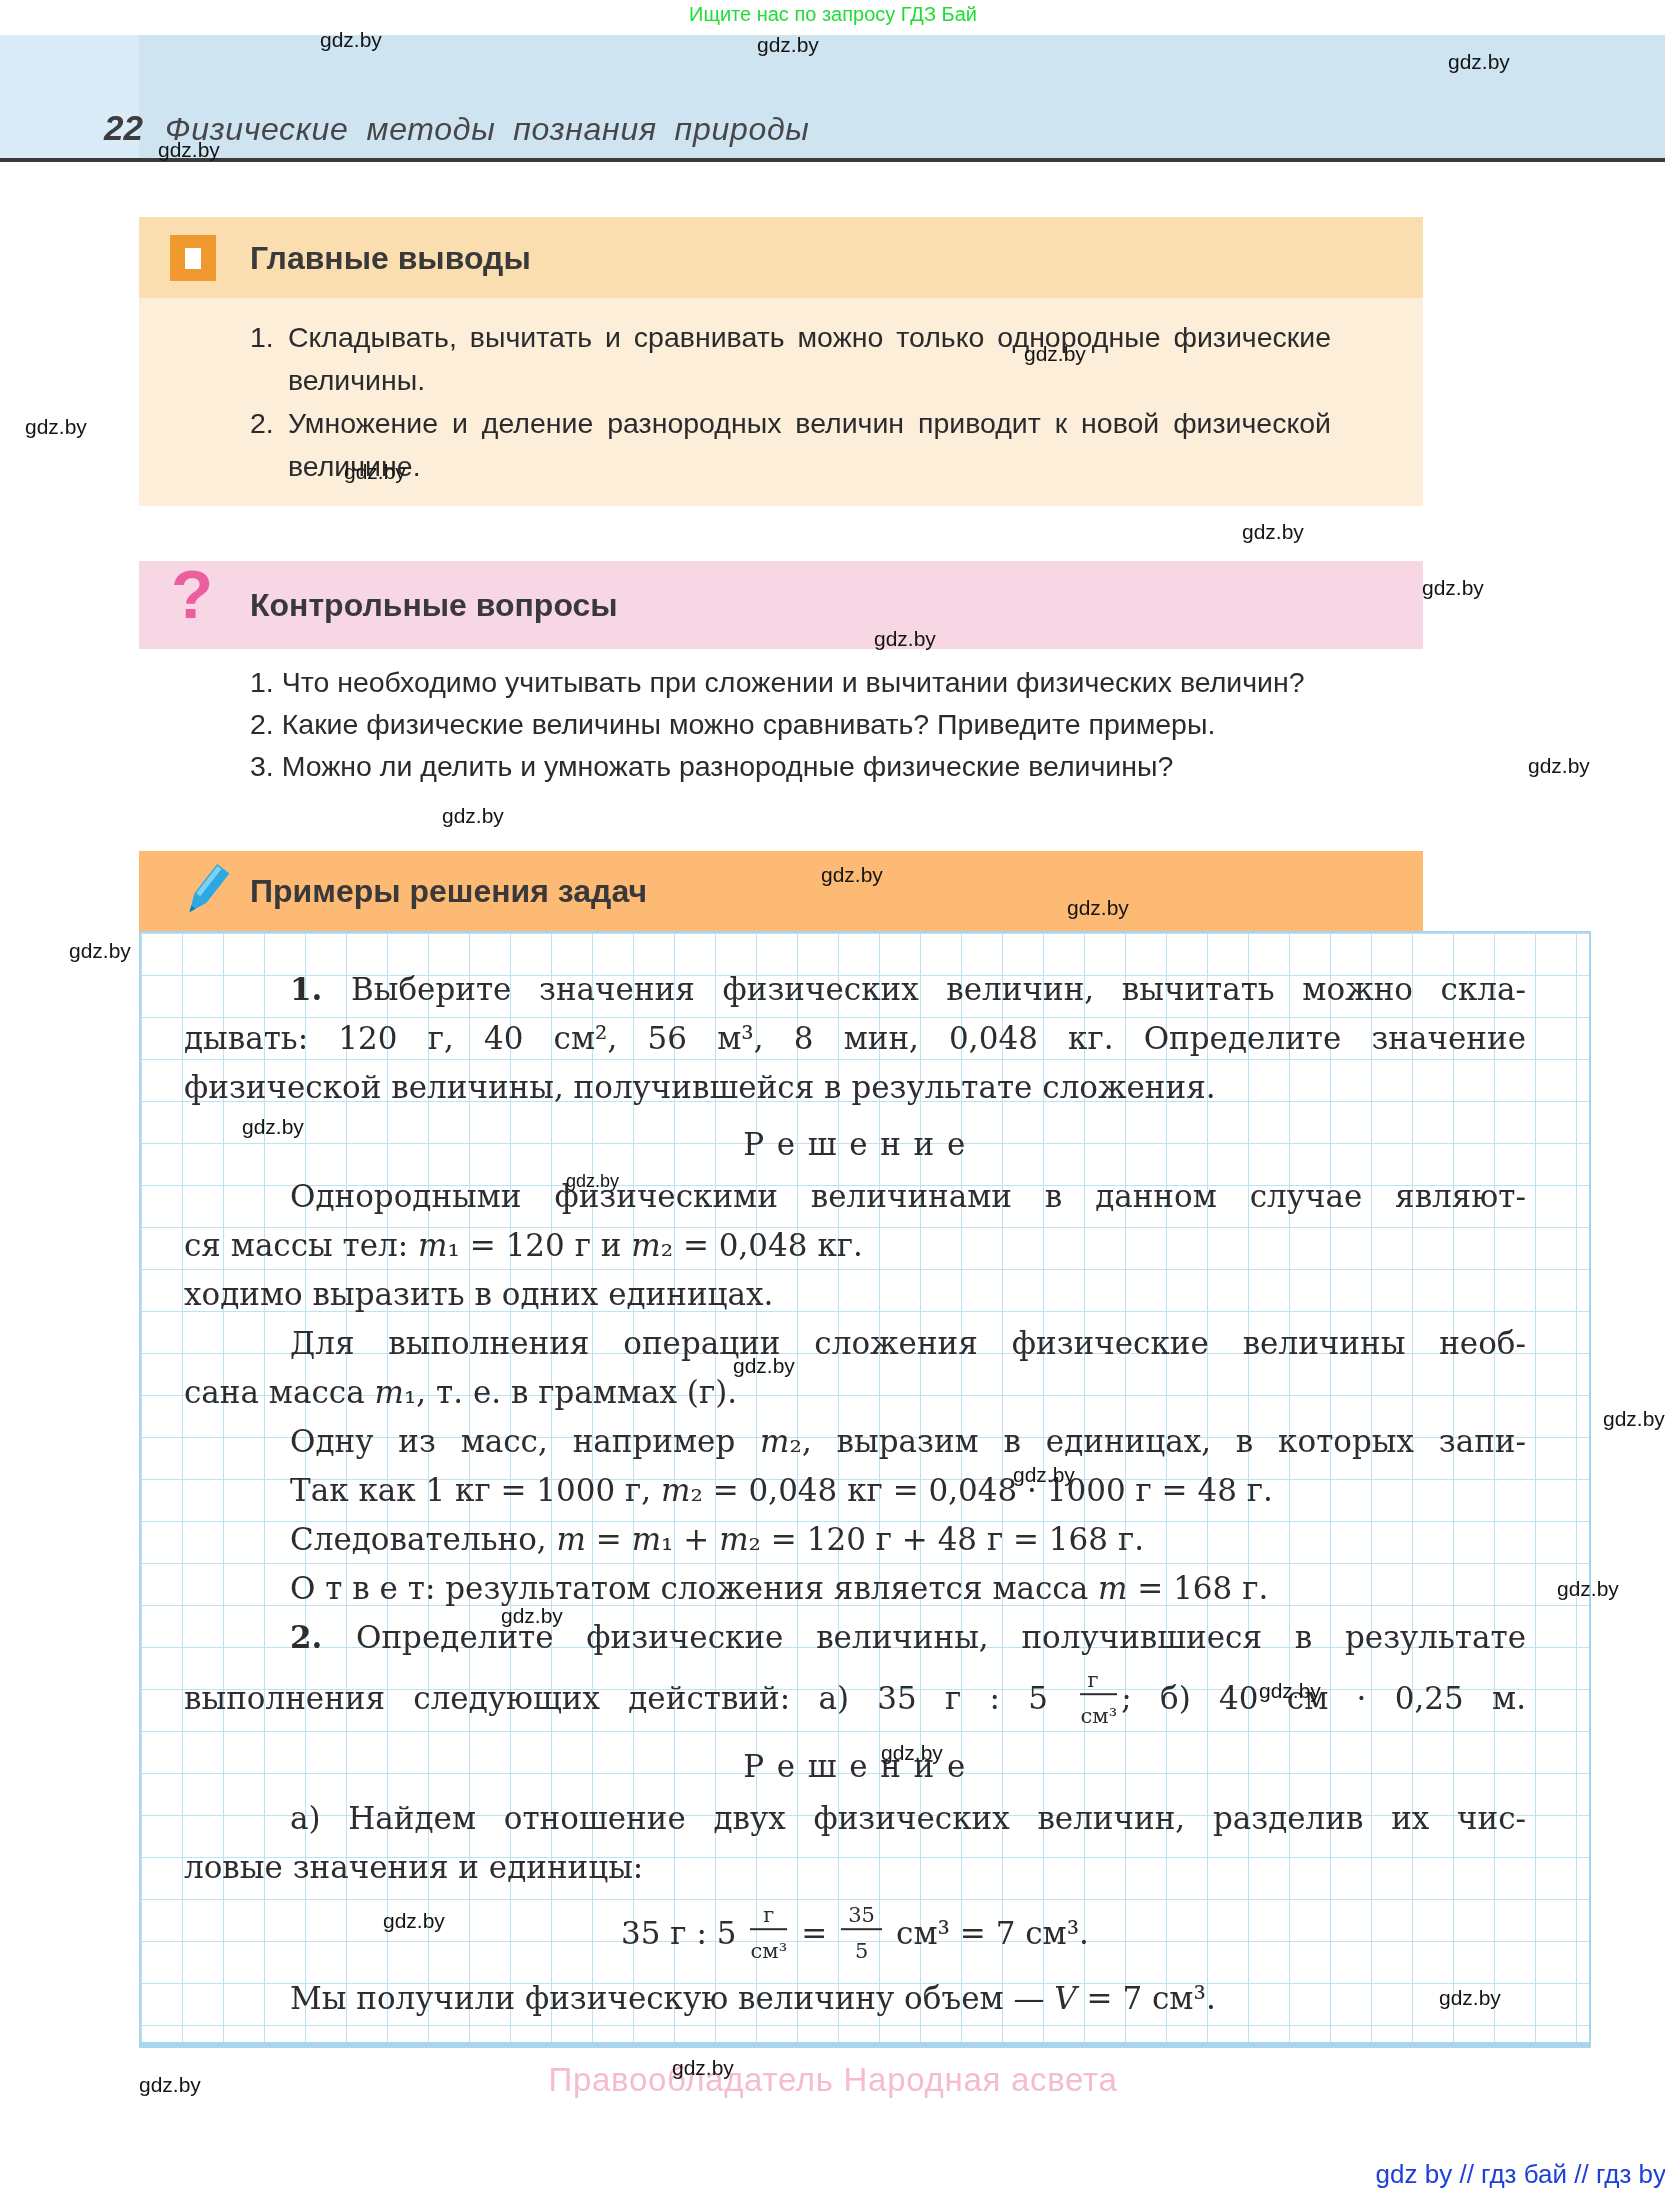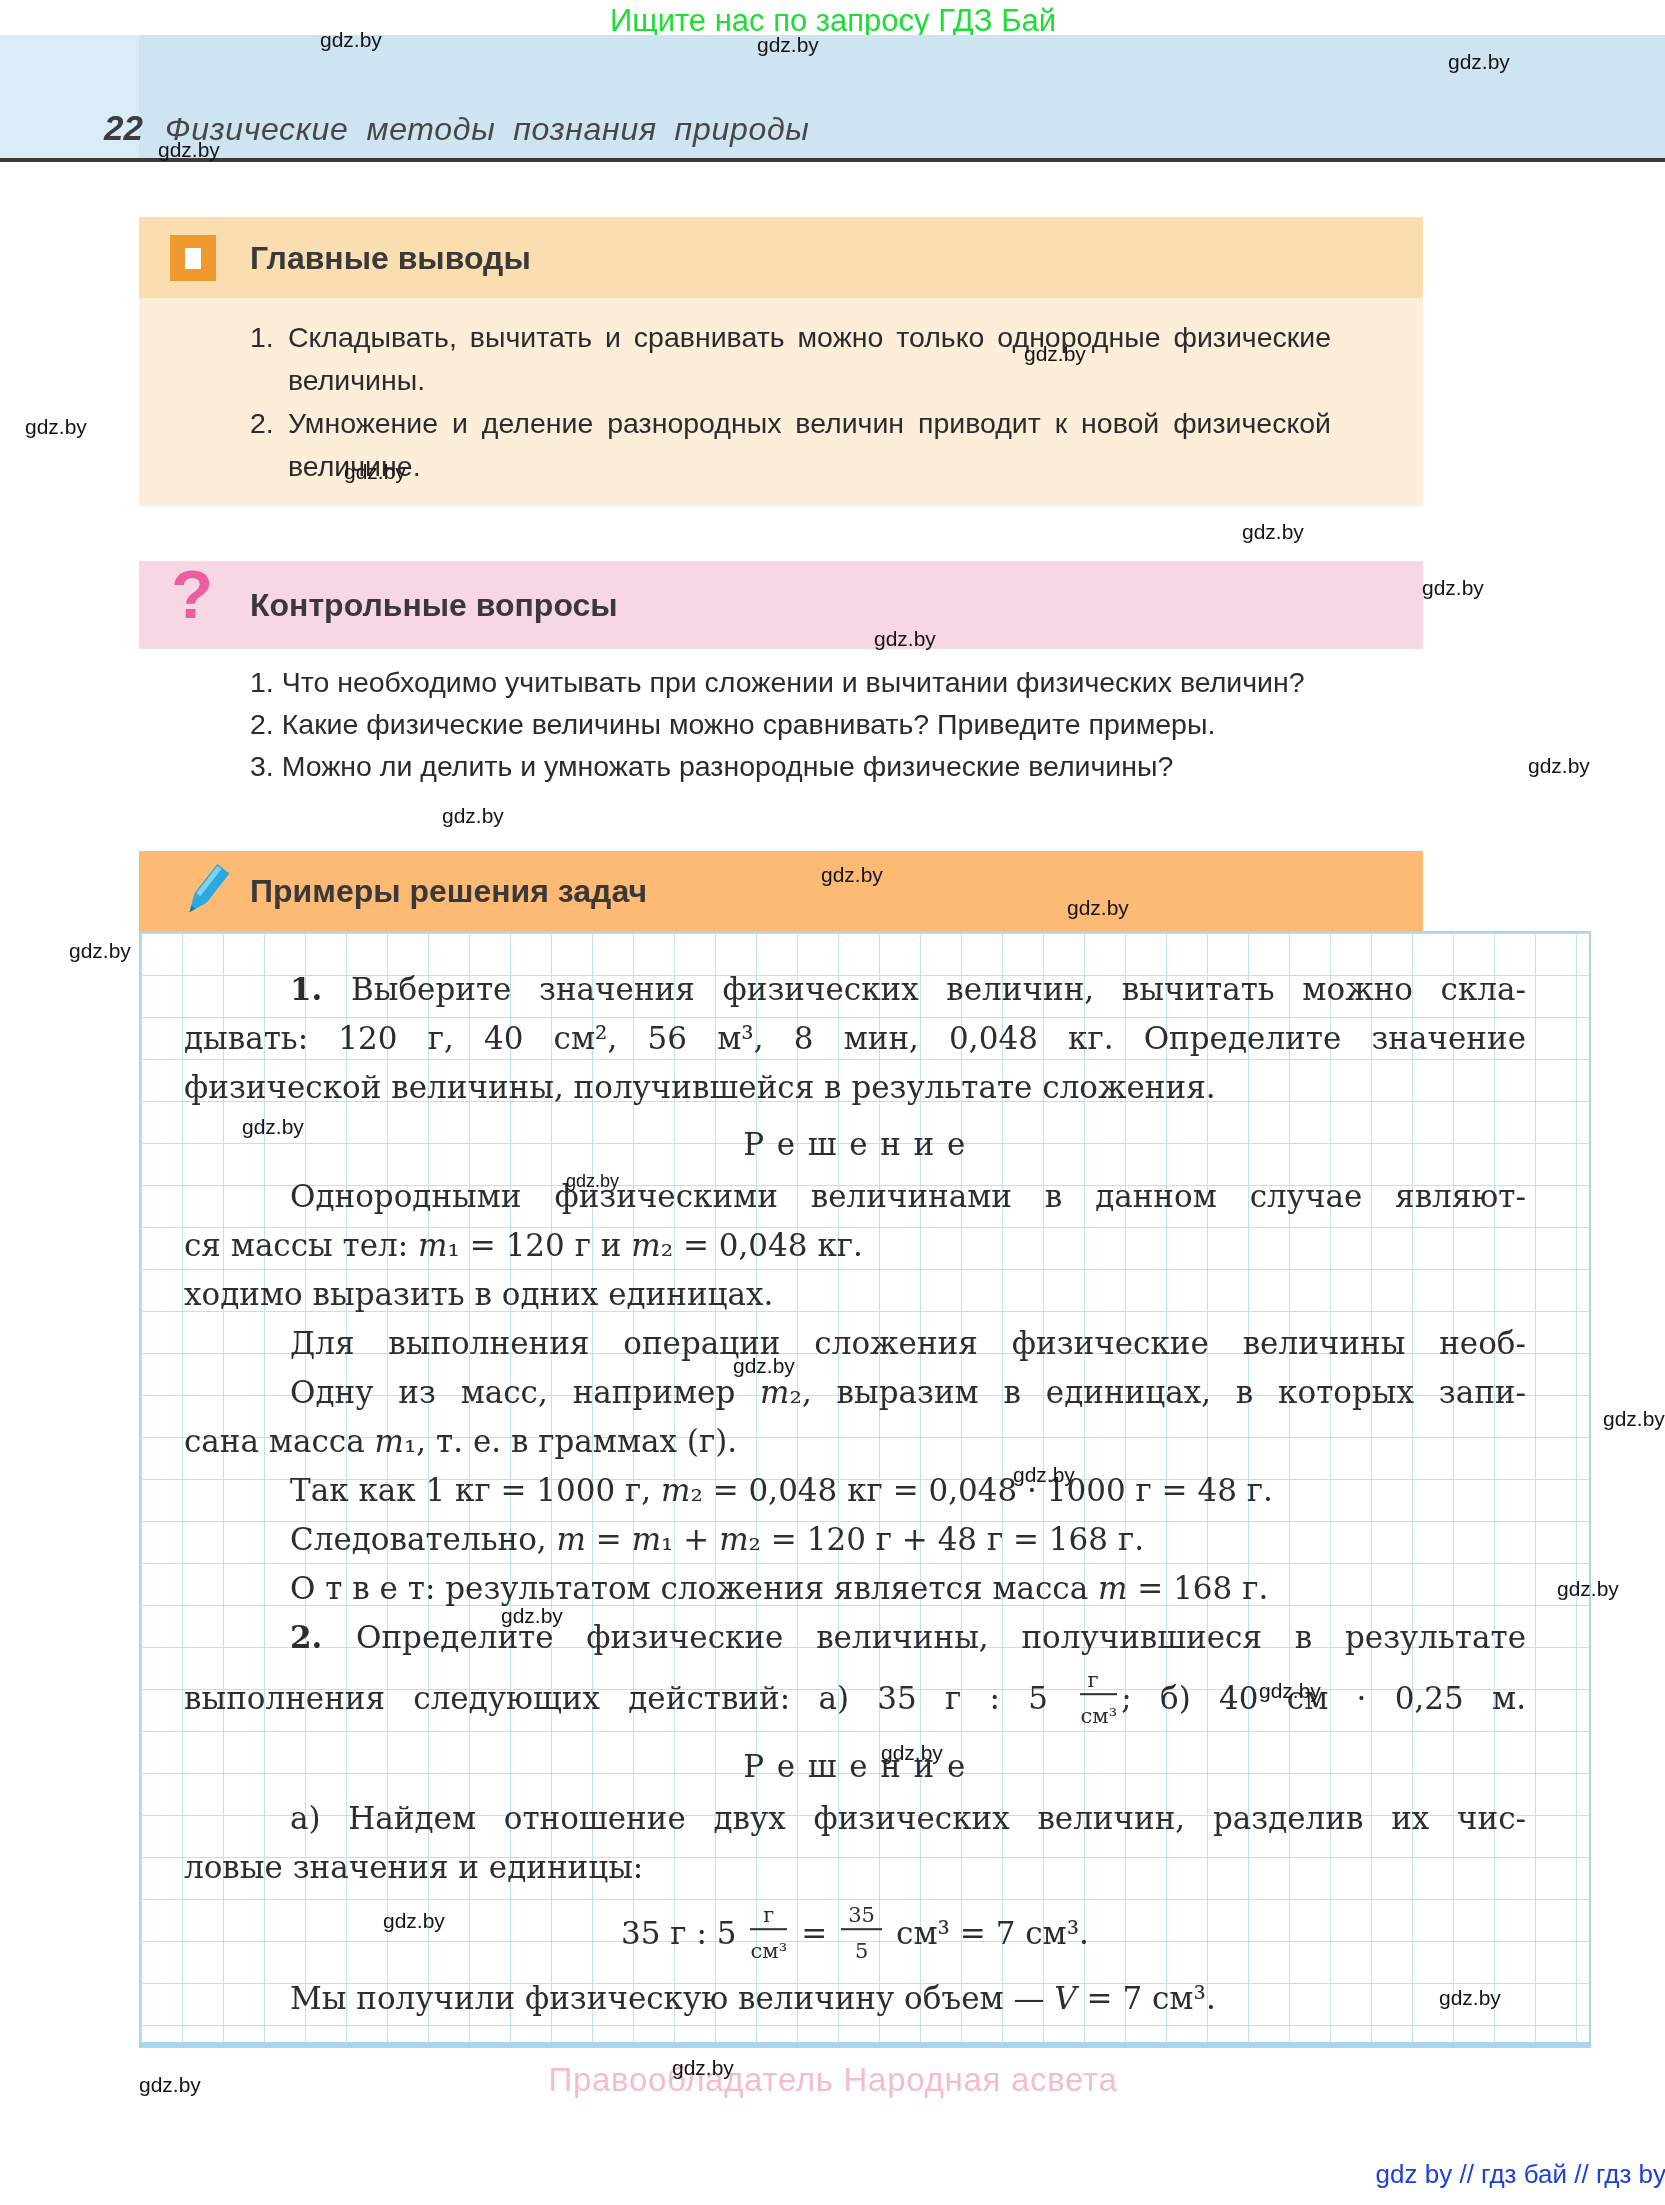--- a/index.html
+++ b/index.html
@@ -1,21 +1,21 @@
 <!DOCTYPE html>
 <html style="font-size:11px"><head>
 <meta charset="utf-8">
 <style>
   html,body{margin:0;padding:0;background:#ffffff;}
   .page{position:relative;width:1666px;height:2205px;background:#ffffff;overflow:hidden;
         font-family:"Liberation Sans",sans-serif;color:#2c2c2e;}
 
   
   .banner{position:absolute;top:2.8px;left:0;width:100%;text-align:center;
-          font-size:31px;color:#1edd35;}
+          font-size:20px;color:#1edd35;}
 
   
   .band{position:absolute;top:35px;left:0;width:100%;height:124px;background:#cfe4f1;}
   .band-left{position:absolute;top:0;left:0;width:139px;height:124px;background:#d9ecf7;}
   .band-num{position:absolute;left:104px;bottom:11px;font-style:italic;font-weight:bold;
             font-size:35px;color:#3d3d3f;}
   .band-title{position:absolute;left:165px;bottom:11px;font-style:italic;font-size:32px;
               color:#47474a;word-spacing:8.3px;letter-spacing:0.7px;}
   .rule{position:absolute;top:158px;left:0;width:100%;height:3.5px;background:#3b3b3d;}
 
@@ -133,22 +133,22 @@
   <div class="grid-box">
     <div class="g-text">
         <div class="g-row j ind"><b>1. </b><span>Выберите значения физических величин, вычитать можно скла-</span></div>
         <div class="g-row j"><span>дывать: 120 г, 40 см², 56 м³, 8 мин, 0,048 кг. Определите значение</span></div>
         <div class="g-row"><span>физической величины, получившейся в результате сложения.</span></div>
         <div class="g-row center"><span>Р е ш е н и е</span></div>
         <div class="g-row j ind"><span>Однородными физическими величинами в данном случае являют-</span></div>
         <div class="g-row"><span>ся массы тел: </span><i>m</i><span>₁ = 120 г и </span><i>m</i><span>₂ = 0,048 кг.</span></div>
         <div class="g-row"><span>ходимо выразить в одних единицах.</span></div>
         <div class="g-row j ind"><span>Для выполнения операции сложения физические величины необ-</span></div>
+        <div class="g-row"><span>сана масса </span><i>m</i><span>₁, т. е. в граммах (г).</span></div>
         <div class="g-row j ind"><span>Одну из масс, например </span><i>m</i><span>₂, выразим в единицах, в которых запи-</span></div>
-        <div class="g-row"><span>сана масса </span><i>m</i><span>₁, т. е. в граммах (г).</span></div>
         <div class="g-row ind"><span>Так как 1 кг = 1000 г, </span><i>m</i><span>₂ = 0,048 кг = 0,048 · 1000 г = 48 г.</span></div>
         <div class="g-row ind"><span>Следовательно, </span><i>m</i><span> = </span><i>m</i><span>₁ + </span><i>m</i><span>₂ = 120 г + 48 г = 168 г.</span></div>
         <div class="g-row ind"><span>О т в е т: результатом сложения является масса </span><i>m</i><span> = 168 г.</span></div>
         <div class="g-row j ind"><b>2. </b><span>Определите физические величины, получившиеся в результате</span></div>
         <div class="g-row j tall"><span>выполнения следующих действий: а) 35 г : 5 </span><span class="frac"><span class="fn">г</span><span class="fd">см³</span></span><span>; б) 40 см · 0,25 м.</span></div>
         <div class="g-row center"><span>Р е ш е н и е</span></div>
         <div class="g-row j ind"><span>а) Найдем отношение двух физических величин, разделив их чис-</span></div>
         <div class="g-row"><span>ловые значения и единицы:</span></div>
         <div class="g-row formula"><span>35 г : 5 </span><span class="frac"><span class="fn">г</span><span class="fd">см³</span></span><span> = </span><span class="frac"><span class="fn">35</span><span class="fd">5</span></span><span> см³ = 7 см³.</span></div>
         <div class="g-row ind"><span>Мы получили физическую величину объем — </span><i>V</i><span> = 7 см³.</span></div>

